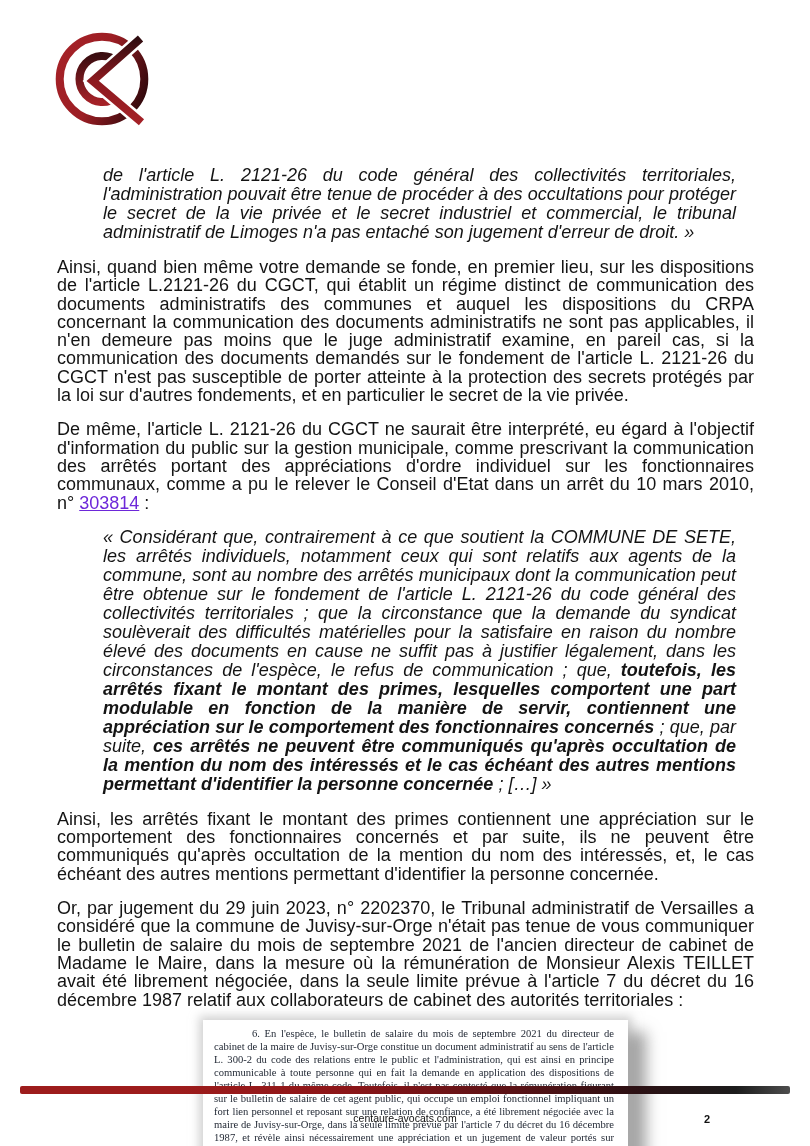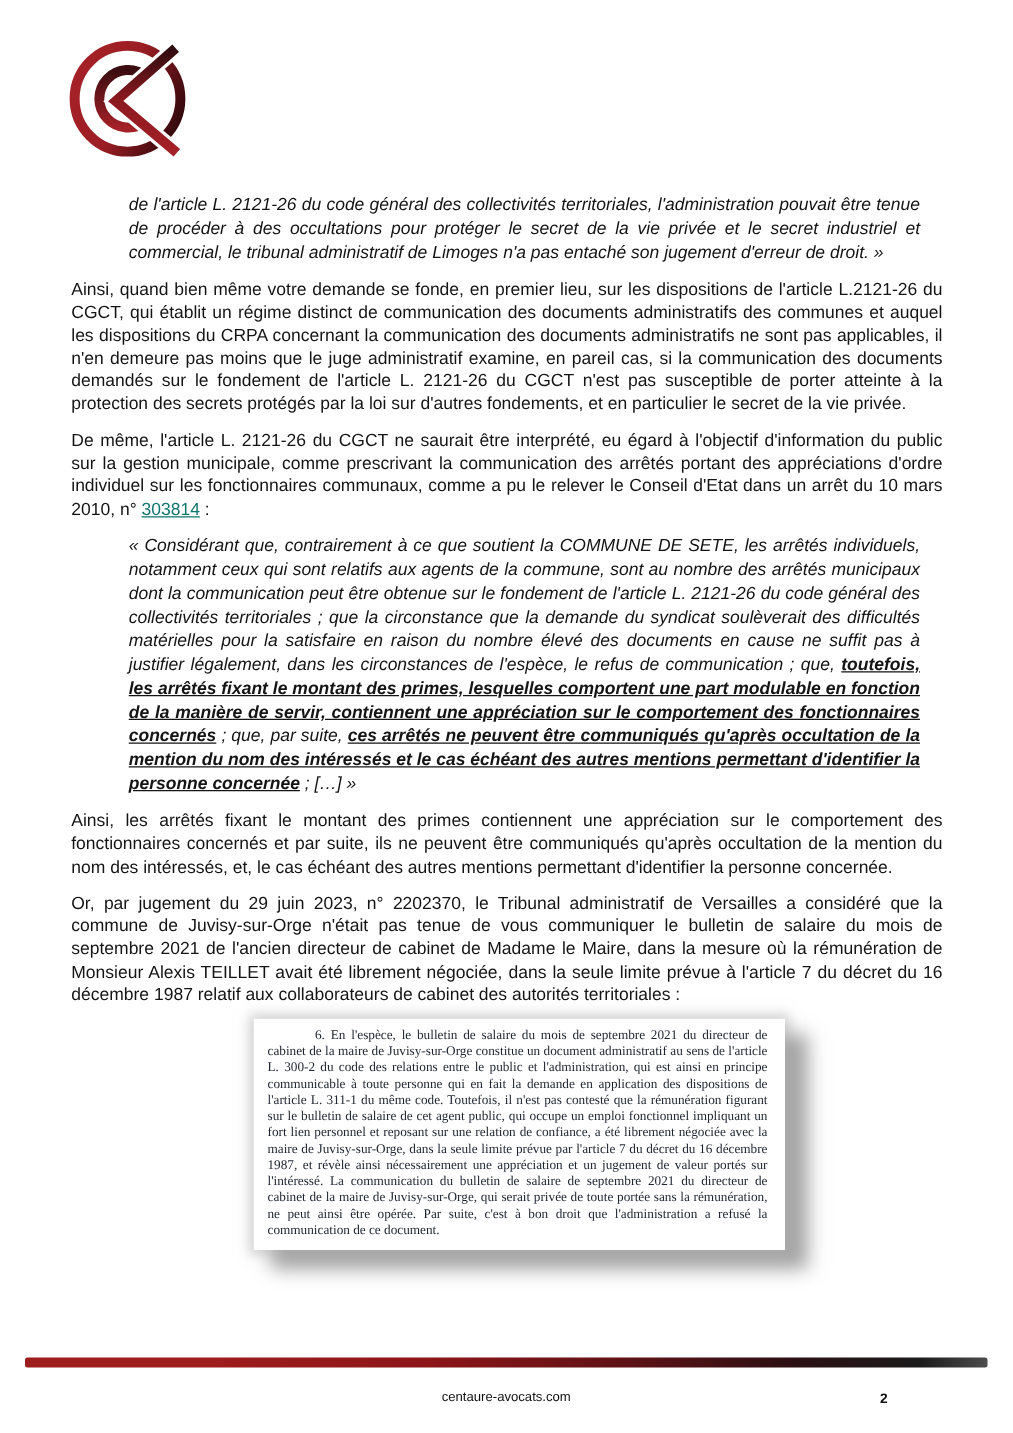--- a/index.html
+++ b/index.html
@@ -13,34 +13,34 @@
   }
   .logo {
     position:absolute; top:27px; left:55px;
     width:94px; height:104px;
   }
   .logo svg { width:100%; height:100%; }
   .content {
     position:absolute; top:150px; left:57px; width:697px;
   }
   p.para {
-    margin:4px 0 11px 0;
+    margin:16px 0 11px 0;
     text-align:justify;
-    font-size:14px;
+    font-size:18px;
     line-height:18.3px;
     color:#141414;
   }
   p.quote {
     font-style:italic;
     margin-left:46px;
     margin-right:18px;
     line-height:19px;
   }
-  .bu { font-weight:bold; text-decoration:underline; }
-  a.doclink { color:#0f766e; text-decoration:underline; cursor:pointer; }
+  .bu { font-weight:bold; }
+  a.doclink { color:#6d28d9; text-decoration:underline; cursor:pointer; }
   .scan-wrap {
     margin:10px 0 0 146px;
     width:400px;
     background:#ffffff;
     padding:7px 14px 9px 11px;
     box-shadow:
       0 0 9px 4px rgba(175,175,175,0.55),
       16px 14px 14px 2px rgba(125,125,125,0.7);
   }
   p.scan-text {

